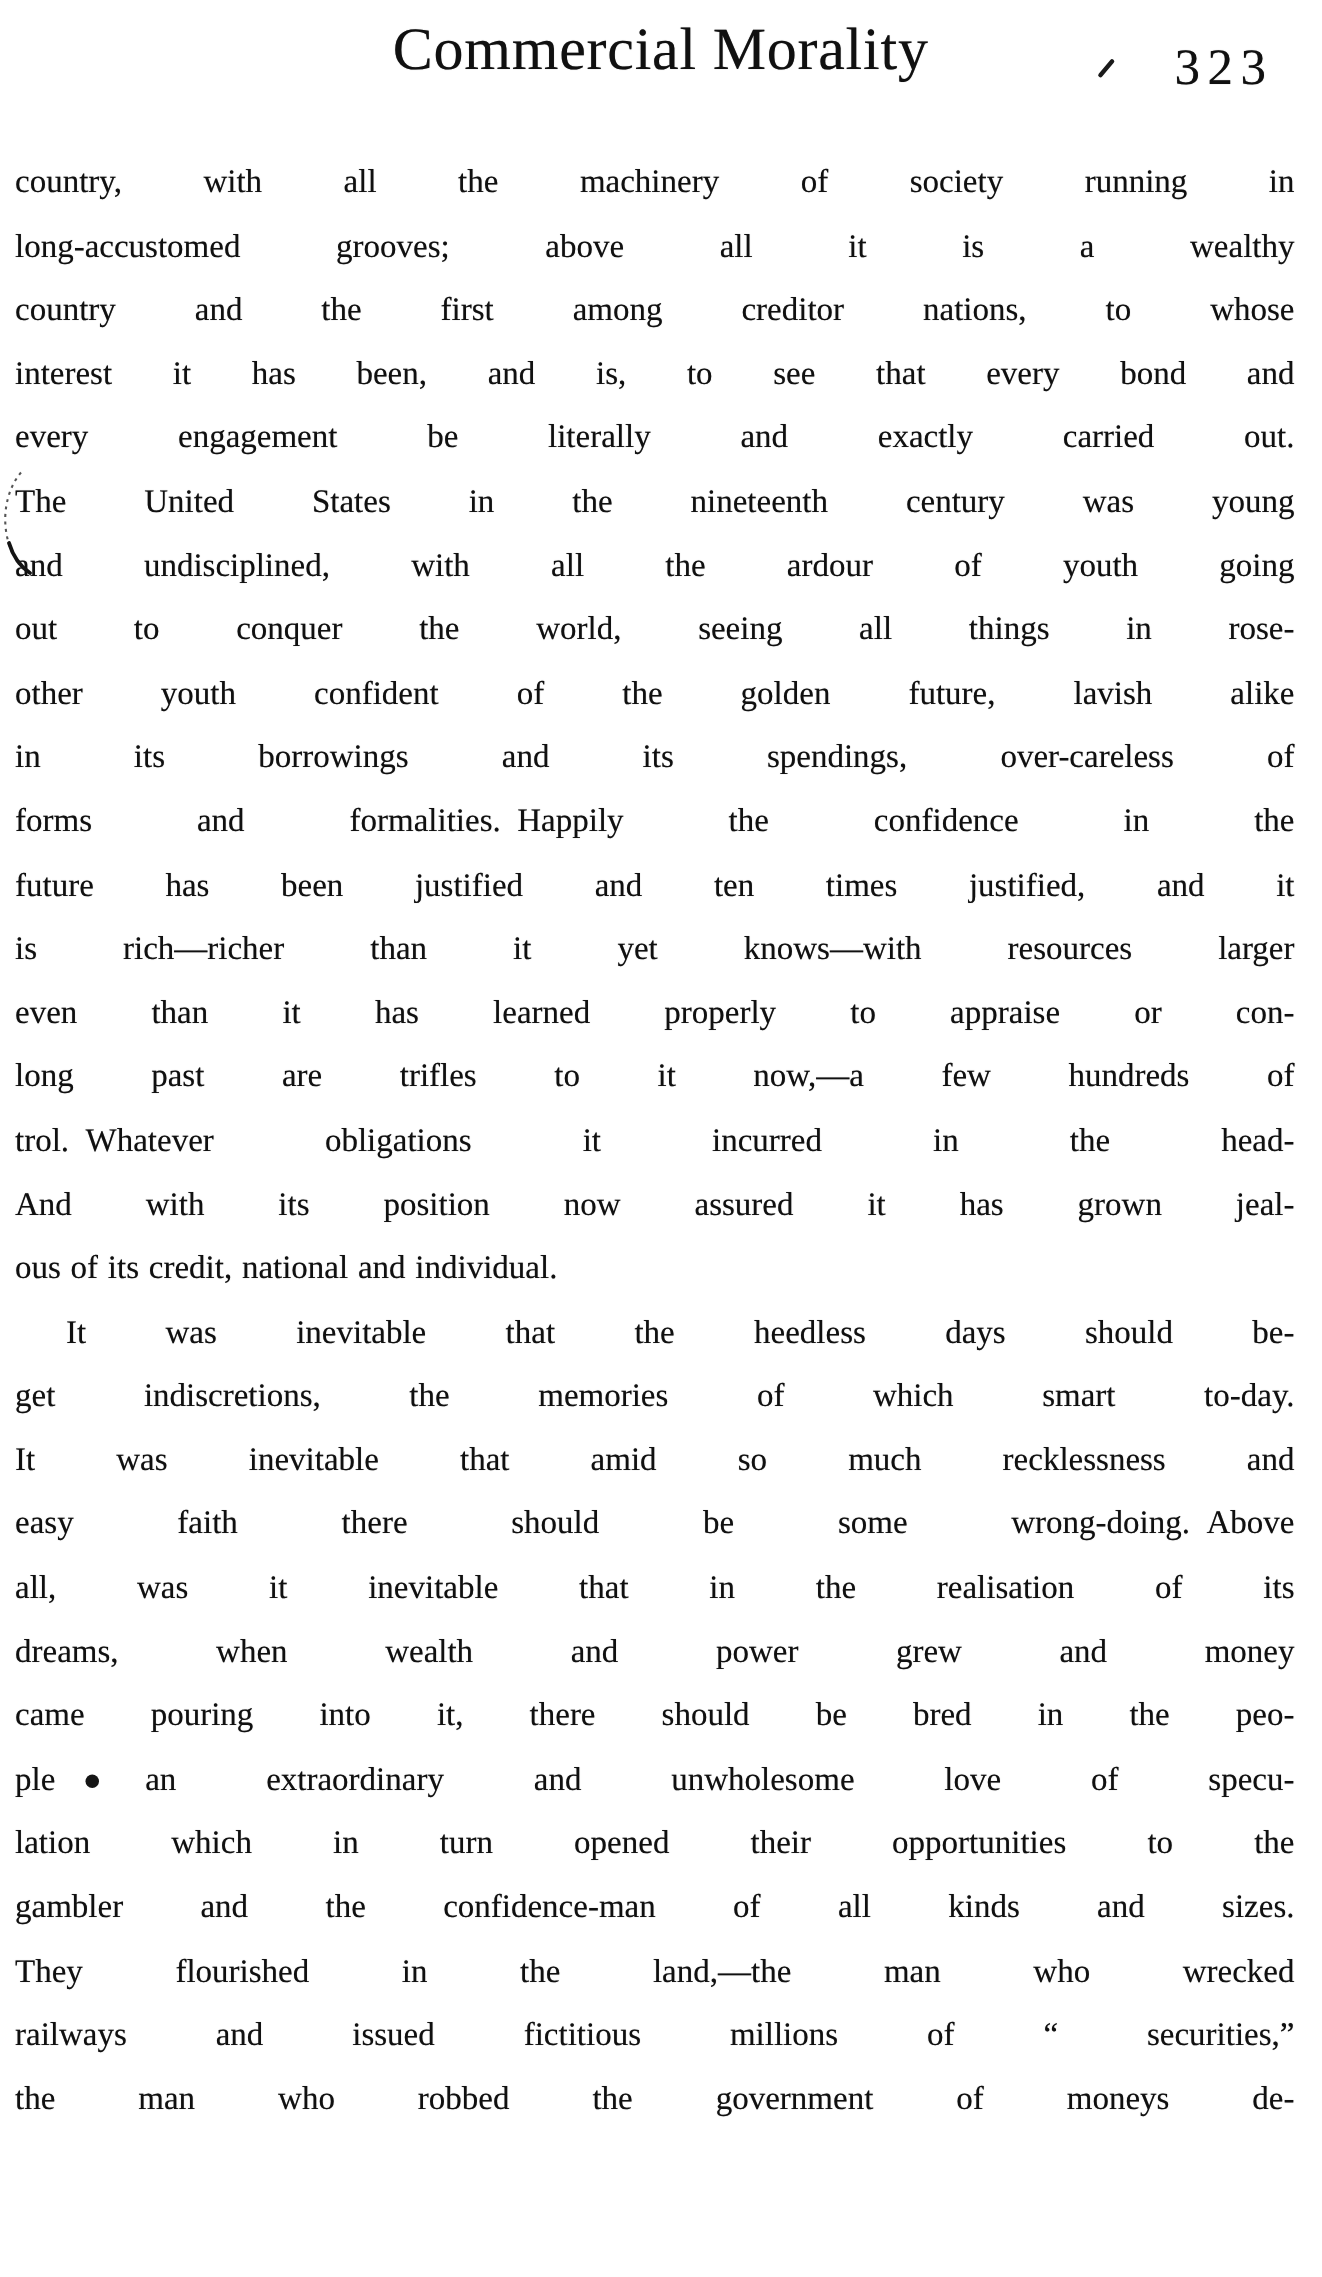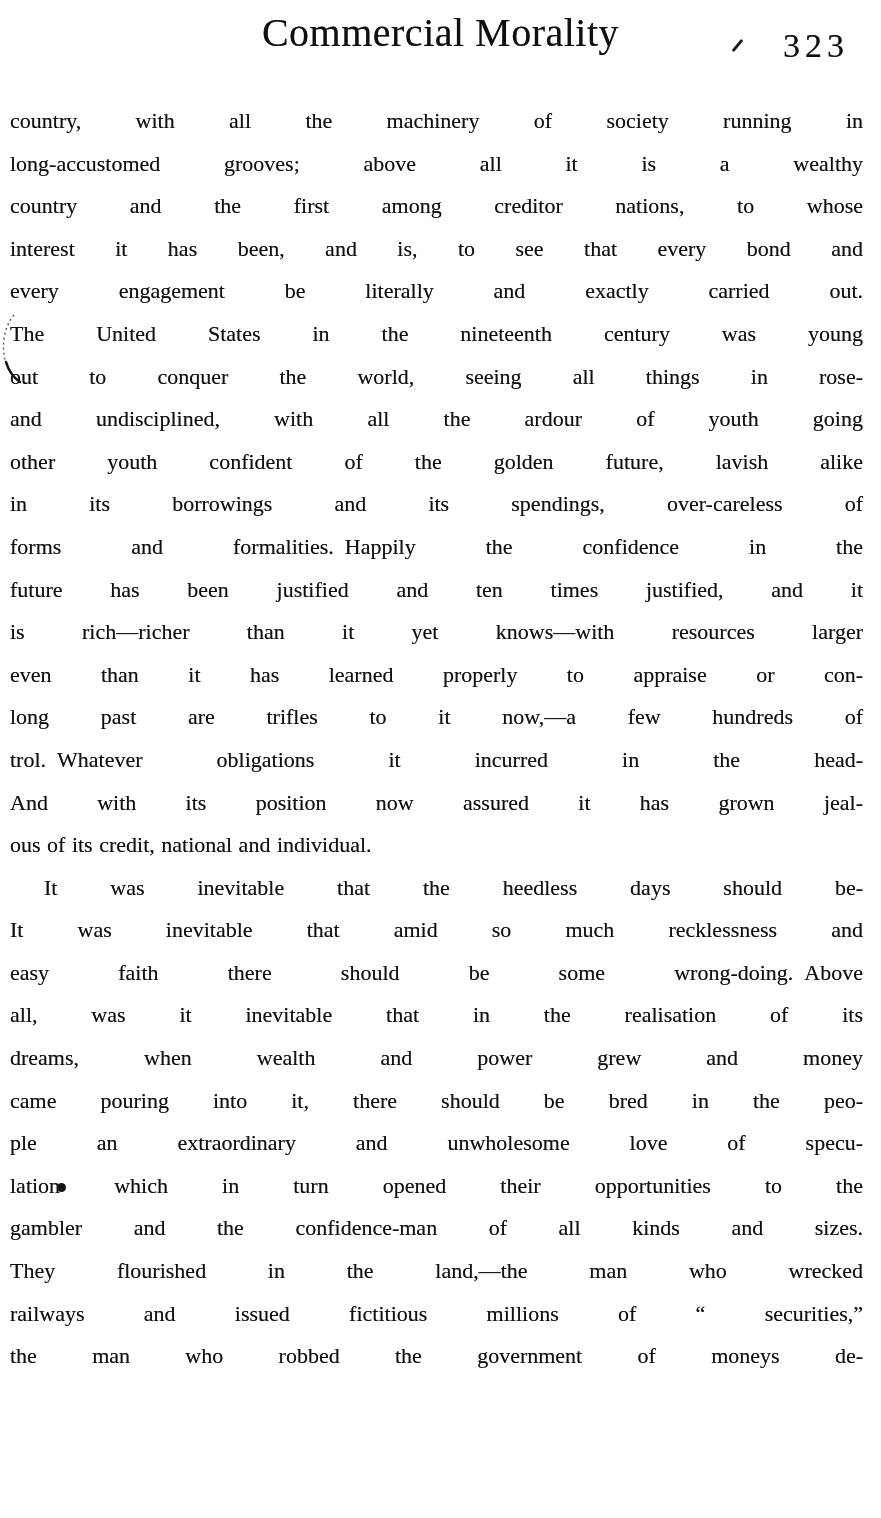--- a/index.html
+++ b/index.html
@@ -93,35 +93,36 @@
   <div class="ink-dot"></div>
 
   <div class="page-body">
     <div class="paragraph">
         <div class="line">country, with all the machinery of society running in</div>
         <div class="line">long-accustomed grooves; above all it is a wealthy</div>
         <div class="line">country and the first among creditor nations, to whose</div>
         <div class="line">interest it has been, and is, to see that every bond and</div>
         <div class="line">every engagement be literally and exactly carried out.</div>
         <div class="line">The United States in the nineteenth century was young</div>
+        <div class="line">and undisciplined, with all the ardour of youth going</div>
         <div class="line">out to conquer the world, seeing all things in rose-</div>
-        <div class="line">and undisciplined, with all the ardour of youth going</div>
         <div class="line">other youth confident of the golden future, lavish alike</div>
         <div class="line">in its borrowings and its spendings, over-careless of</div>
         <div class="line">forms and formalities. Happily the confidence in the</div>
         <div class="line">future has been justified and ten times justified, and it</div>
         <div class="line">is rich—richer than it yet knows—with resources larger</div>
         <div class="line">even than it has learned properly to appraise or con-</div>
         <div class="line">long past are trifles to it now,—a few hundreds of</div>
         <div class="line">trol. Whatever obligations it incurred in the head-</div>
         <div class="line">And with its position now assured it has grown jeal-</div>
         <div class="line end">ous of its credit, national and individual.</div>
       </div>
     <div class="paragraph indent-first">
         <div class="line first">It was inevitable that the heedless days should be-</div>
+        <div class="line">get indiscretions, the memories of which smart to-day.</div>
         <div class="line">It was inevitable that amid so much recklessness and</div>
         <div class="line">easy faith there should be some wrong-doing. Above</div>
         <div class="line">all, was it inevitable that in the realisation of its</div>
         <div class="line">dreams, when wealth and power grew and money</div>
         <div class="line">came pouring into it, there should be bred in the peo-</div>
         <div class="line">ple an extraordinary and unwholesome love of specu-</div>
         <div class="line">lation which in turn opened their opportunities to the</div>
         <div class="line">gambler and the confidence-man of all kinds and sizes.</div>
         <div class="line">They flourished in the land,—the man who wrecked</div>
         <div class="line">railways and issued fictitious millions of “ securities,”</div>

